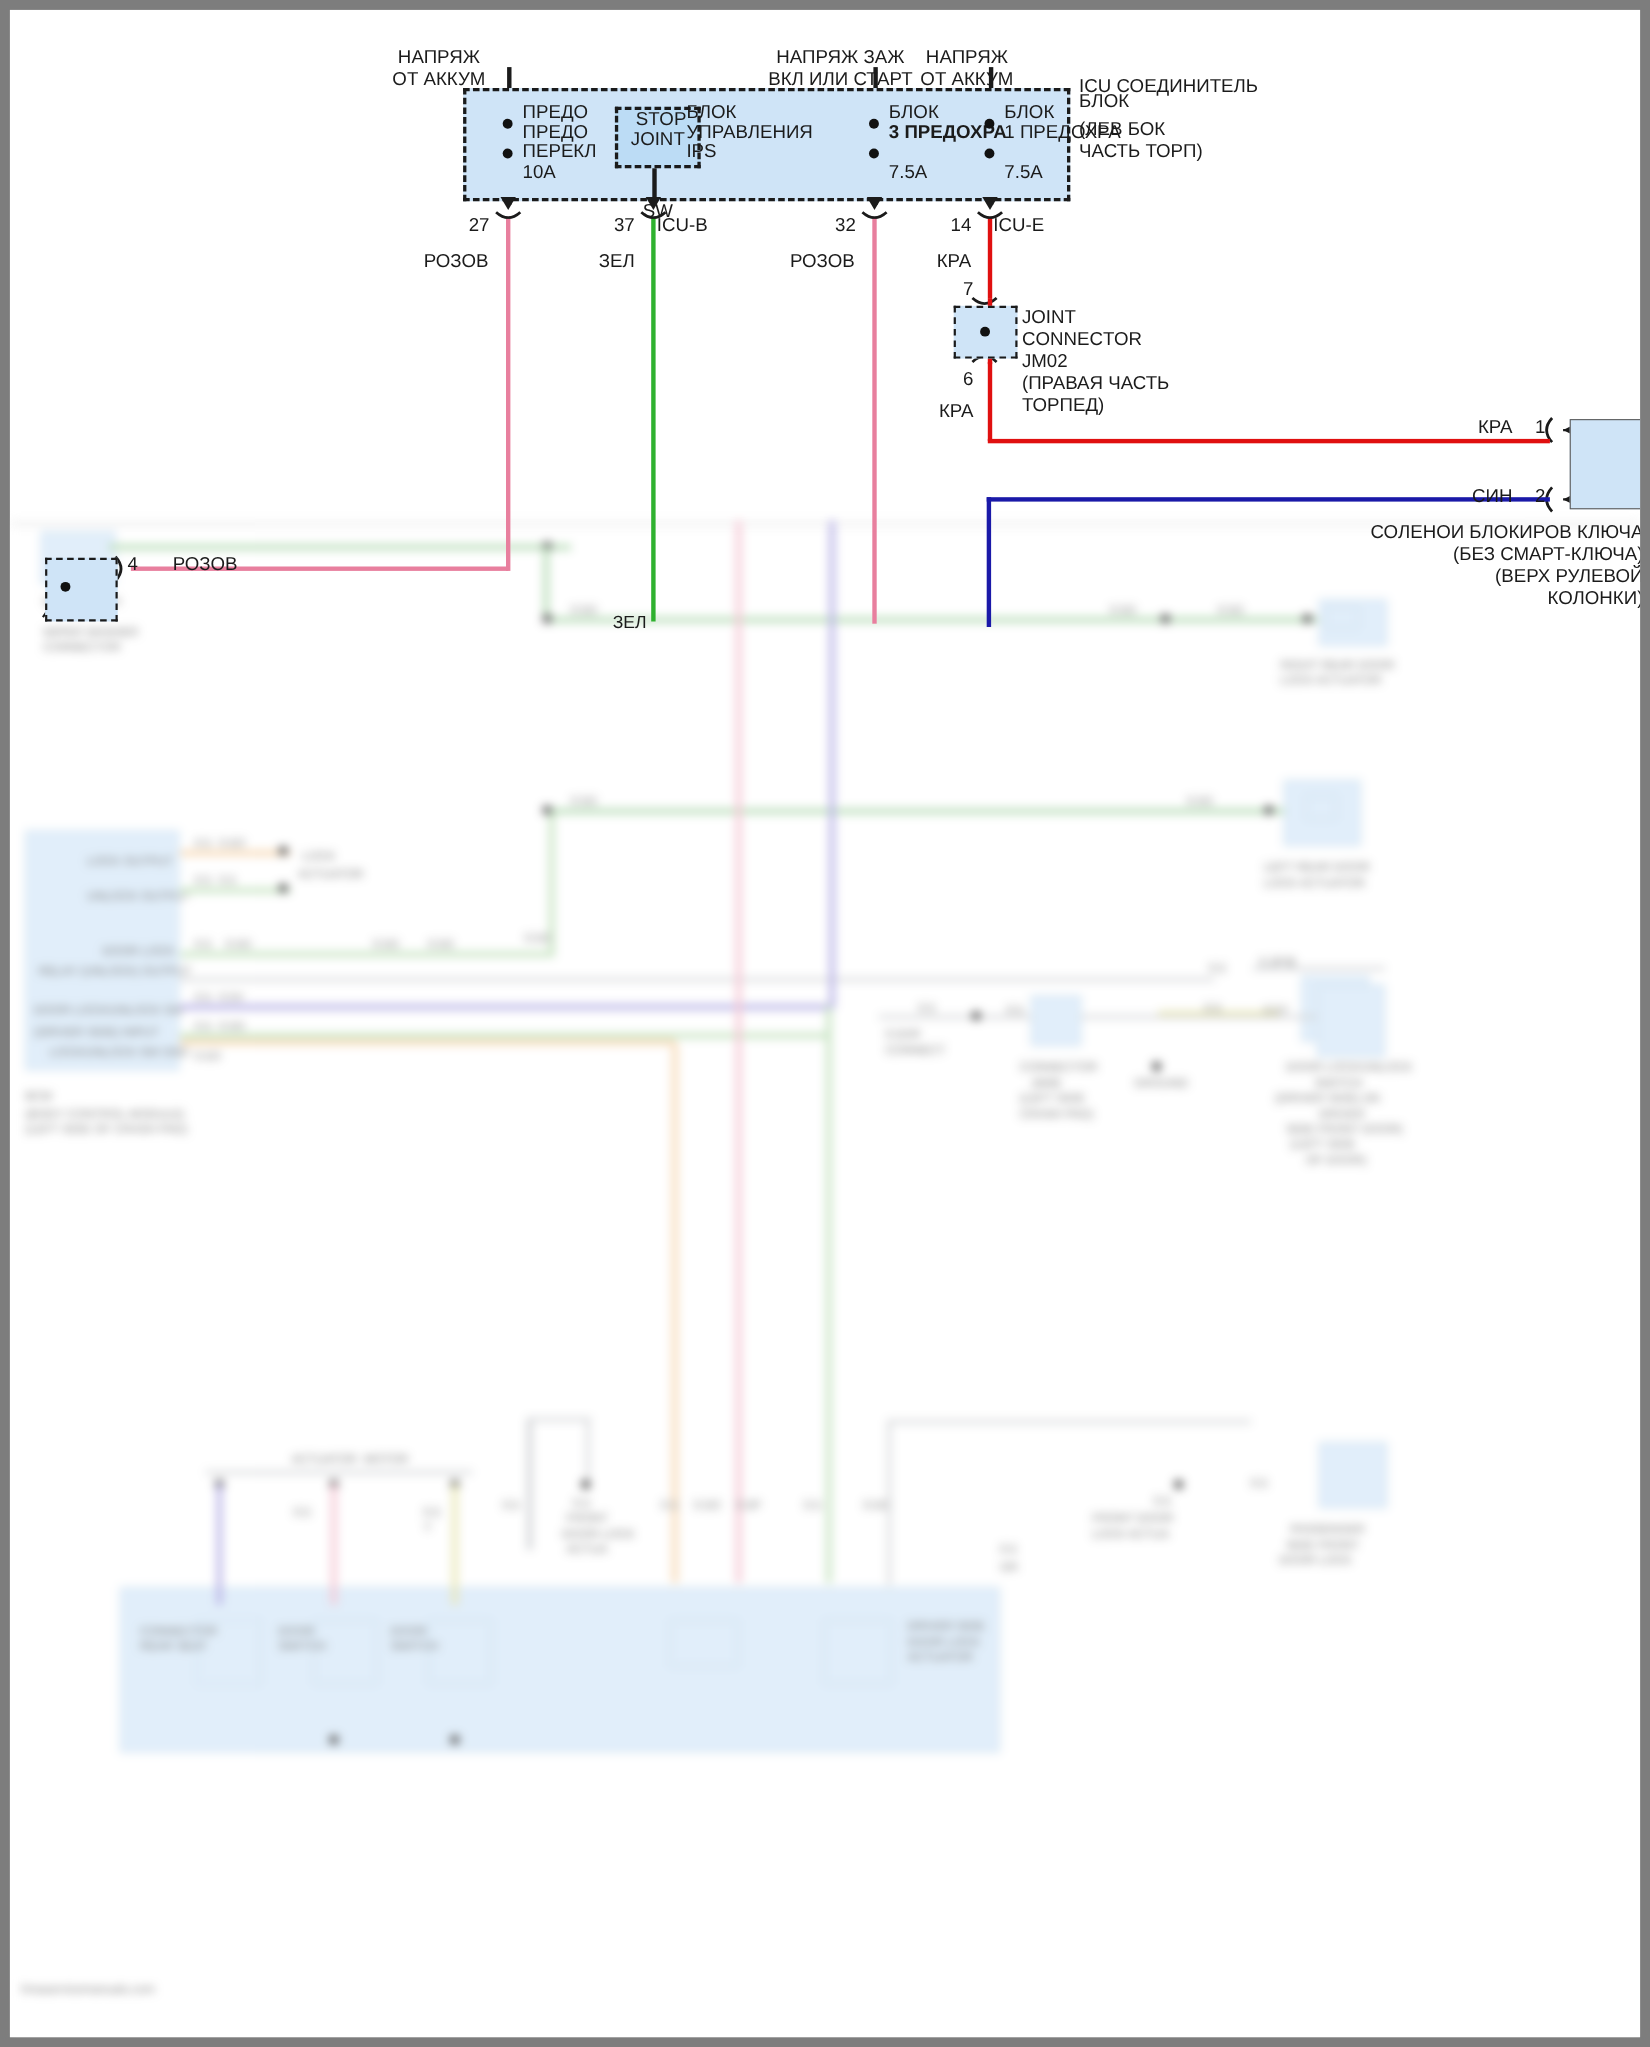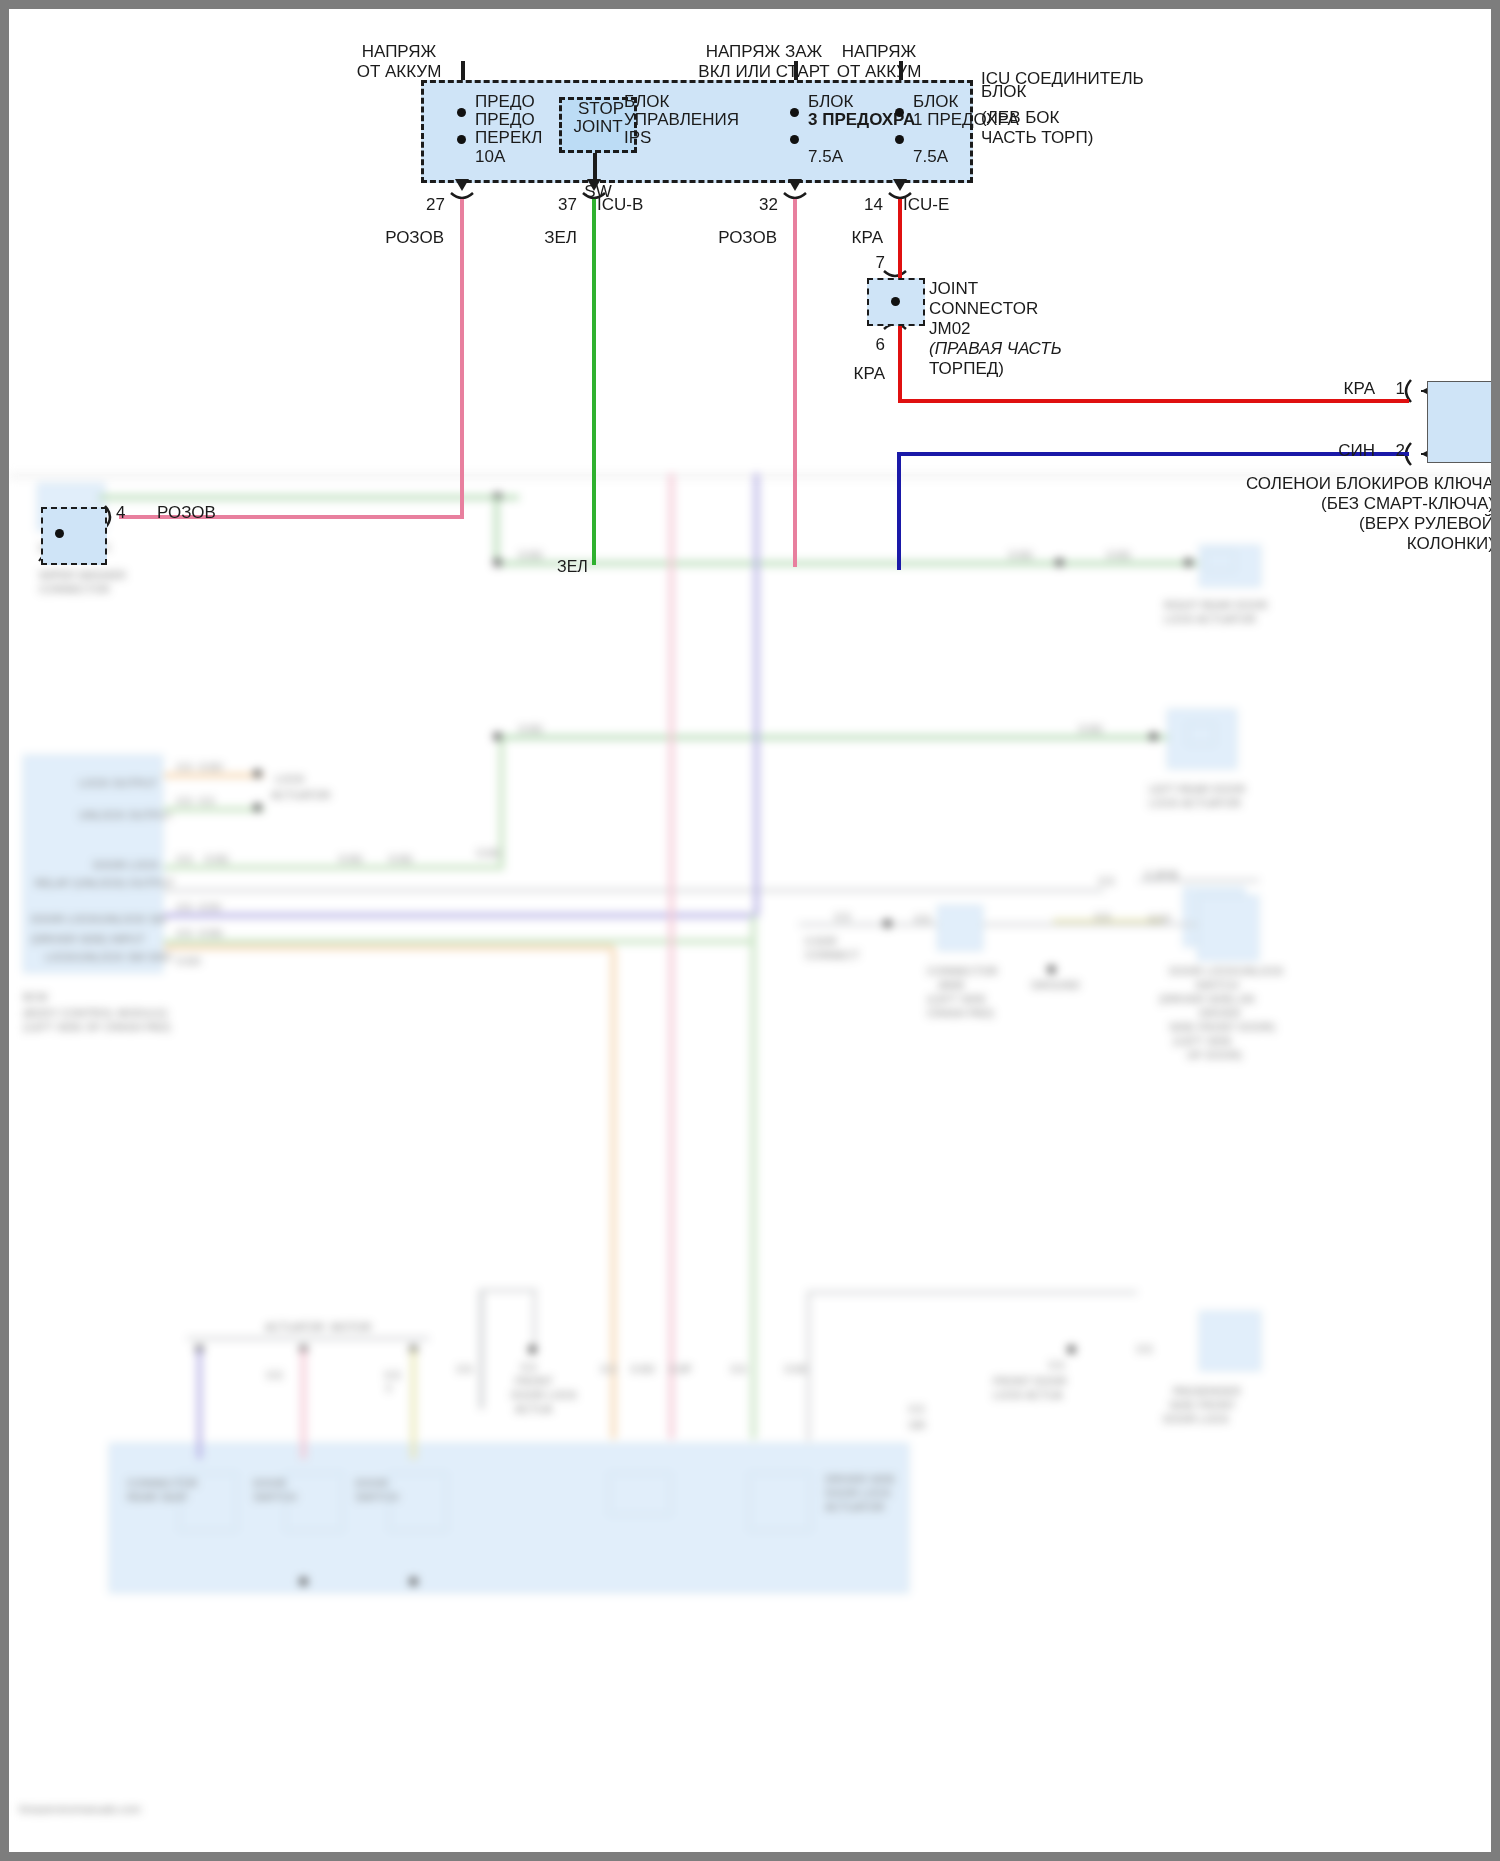--- a/index.html
+++ b/index.html
@@ -341,21 +341,21 @@
   <div class="w vw blue" style="left:888px;top:443px;height:118px;"></div>
 
   <div class="solid-box" style="left:858px;top:269px;width:58px;height:48px;border:2px dashed #1b1b1b;"></div>
   <div class="dot" style="left:882px;top:288px;"></div>
   <div class="tr" style="left:836px;top:244px;width:40px;">7</div>
   <div class="tr" style="left:836px;top:326px;width:40px;">6</div>
   <div class="tr" style="left:800px;top:355px;width:76px;">КРА</div>
   <div class="t" style="left:920px;top:270px;">JOINT</div>
   <div class="t" style="left:920px;top:290px;">CONNECTOR</div>
   <div class="t" style="left:920px;top:310px;">JM02</div>
-  <div class="t" style="left:920px;top:330px;font-style:italic;">(ПРАВАЯ ЧАСТЬ</div>
+  <div class="t" style="left:920px;top:330px;">(ПРАВАЯ ЧАСТЬ</div>
   <div class="t" style="left:920px;top:350px;">ТОРПЕД)</div>
 
   <div class="solid-box" style="left:1418px;top:372px;width:65px;height:82px;"></div>
   <div class="tr" style="left:1300px;top:370px;width:66px;">КРА</div>
   <div class="tr" style="left:1372px;top:370px;width:24px;">1</div>
   <div class="tr" style="left:1300px;top:432px;width:66px;">СИН</div>
   <div class="tr" style="left:1372px;top:432px;width:24px;">2</div>
   <div class="tr" style="left:1080px;top:465px;width:405px;">СОЛЕНОИ БЛОКИРОВ КЛЮЧА</div>
   <div class="tr" style="left:1080px;top:485px;width:405px;">(БЕЗ СМАРТ-КЛЮЧА)</div>
   <div class="tr" style="left:1080px;top:505px;width:405px;">(ВЕРХ РУЛЕВОЙ</div>

